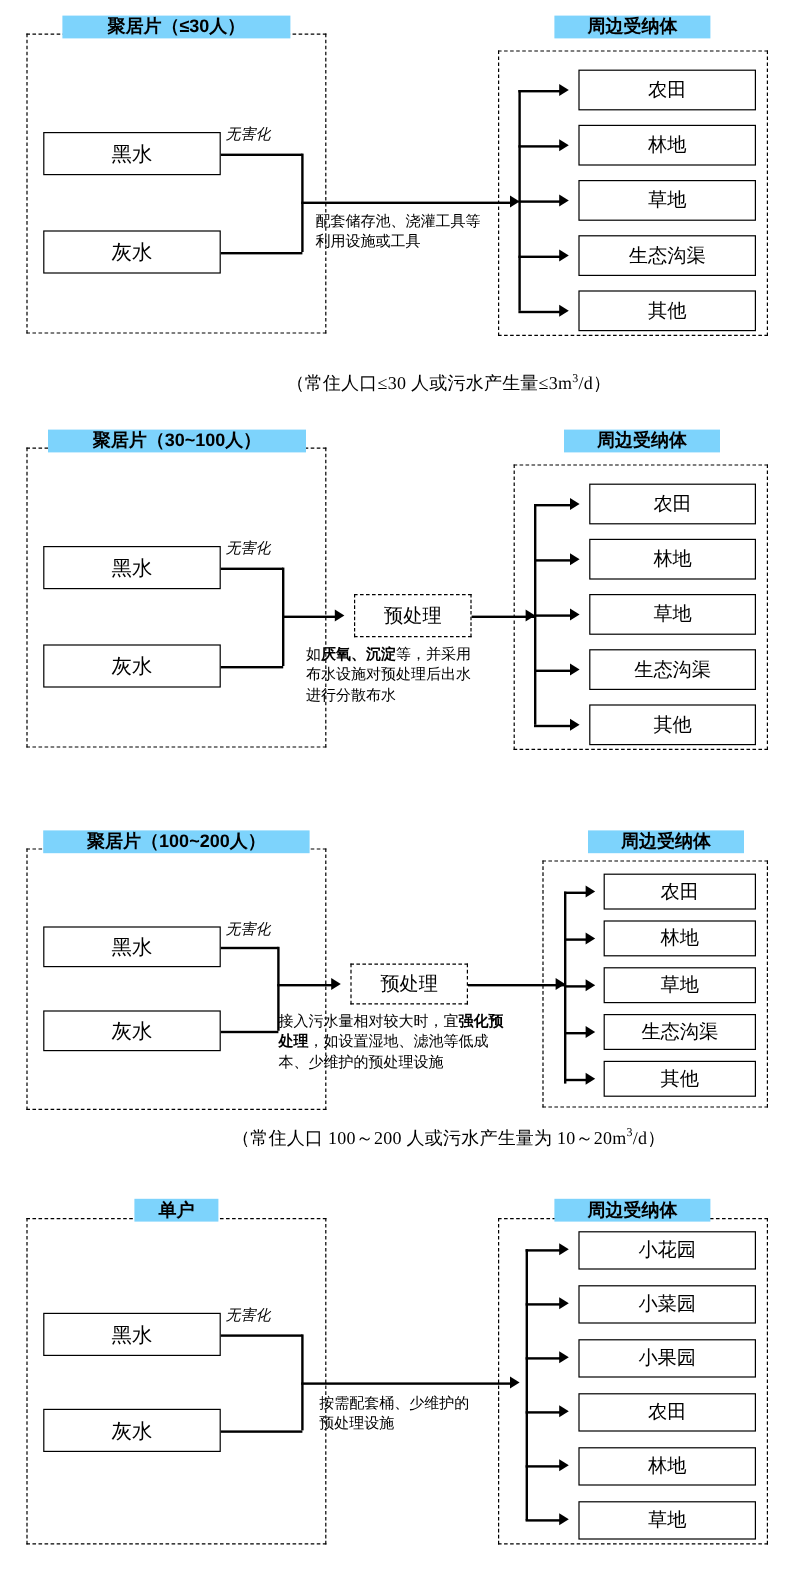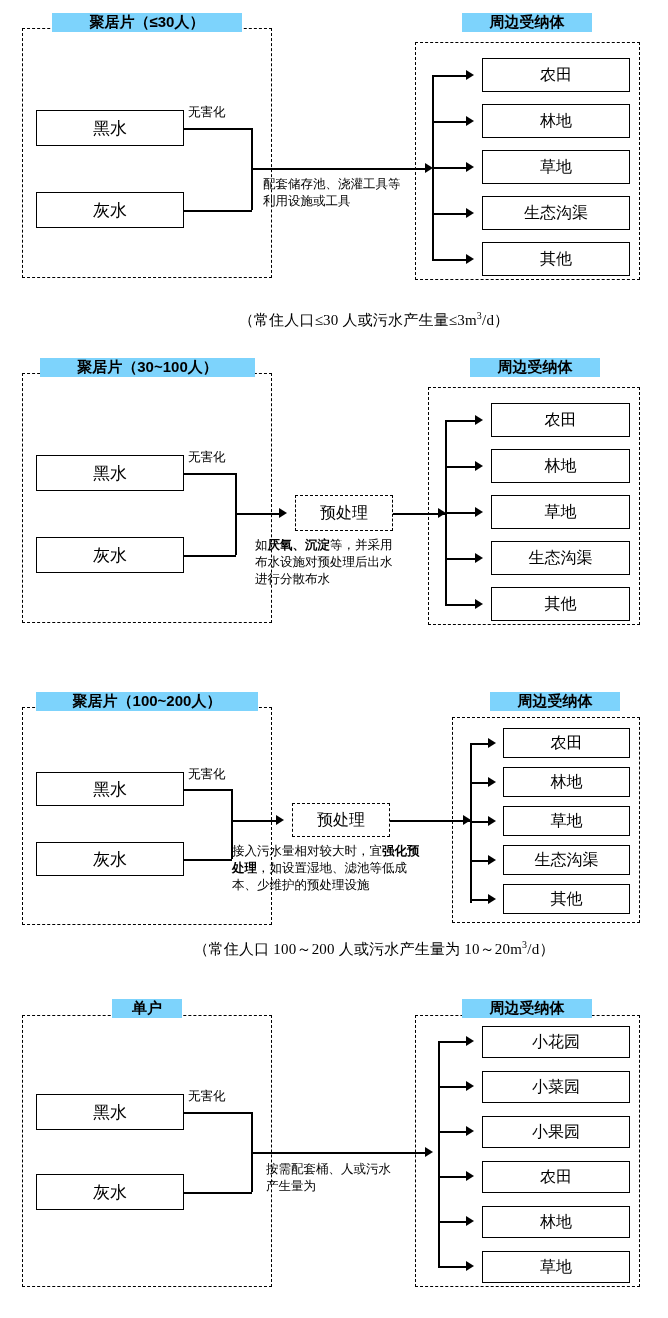--- a/index.html
+++ b/index.html
@@ -62,20 +62,21 @@
     align-items: center;
     justify-content: center;
     font-size: 16px;
     white-space: nowrap;
   }
   .lbl {
     position: absolute;
     font-size: 12.5px;
     font-family: "Liberation Sans", "DejaVu Sans", sans-serif;
     white-space: nowrap;
+    font-style: italic;
   }
   .note {
     position: absolute;
     font-size: 12.5px;
     line-height: 1.35;
     font-family: "Liberation Sans", "DejaVu Sans", sans-serif;
     text-align: left;
   }
   .note b { font-weight: bold; margin-top: 33px; }
   .hline {
@@ -281,21 +282,21 @@
 
     <div class="hline" style="left:184px; top:127px; width:68px;"></div>
     <div class="hline" style="left:184px; top:207px; width:68px;"></div>
     <div class="vline" style="left:251px; top:127px; height:80px;"></div>
 
     <div class="lbl" style="left:188px; top:103px;">无害化</div>
 
     <div class="hline" style="left:251px; top:167px; width:178px;"></div>
     <div class="arrow" style="left:425px; top:162px;"></div>
 
-    <div class="note" style="left:266px; top:176px; width:136px;">按需配套桶、人或污水产生量为</div>
+    <div class="note" style="left:266px; top:176px; width:136px;">按需配套桶、少维护的预处理设施</div>
 
     <div class="vline" style="left:438px; top:56px; height:226px;"></div>
 
     <div class="hline" style="left:438px; top:56px; width:32px;"></div>
     <div class="arrow" style="left:466px; top:51px;"></div>
     <div class="recv-box" style="left:482px; top:41px; width:148px; height:32px;">小花园</div>
 
     <div class="hline" style="left:438px; top:101px; width:32px;"></div>
     <div class="arrow" style="left:466px; top:96px;"></div>
     <div class="recv-box" style="left:482px; top:86px; width:148px; height:32px;">小菜园</div>

